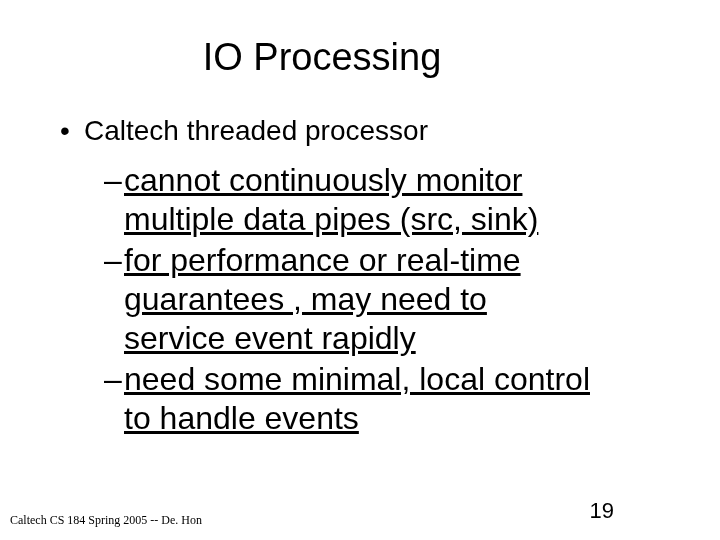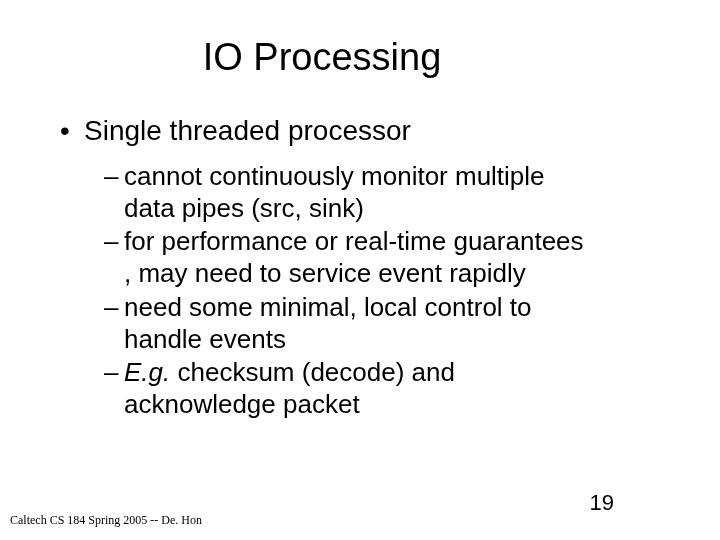--- a/index.html
+++ b/index.html
@@ -3,37 +3,36 @@
 <meta charset="utf-8">
 <style>
   * { margin: 0; padding: 0; box-sizing: border-box; }
   html, body { width: 720px; height: 540px; background: #fff; font-family: Arial, Helvetica, sans-serif; color: #000; }
   .slide { position: relative; width: 644px; height: 540px; padding: 24px 48px 0 48px; }
   .title { font-size: 38px; text-align: center; margin-top: 12px; margin-bottom: 36px; font-weight: normal; }
   .level1 { list-style: none; margin-left: 8px; }
   .level1 > li { font-size: 28px; margin-bottom: 14px; position: relative; padding-left: 28px; }
   .level1 > li::before { content: "•"; position: absolute; left: 4px; top: 0; }
   .level2 { list-style: none; margin-top: 14px; margin-left: 20px; }
-  .level2 > li { font-size: 26px; line-height: 1.22; margin-bottom: 2px; position: relative; padding-left: 20px; }
+  .level2 > li { font-size: 32px; line-height: 1.22; margin-bottom: 2px; position: relative; padding-left: 20px; text-decoration: underline; }
   .level2 > li::before { content: "–"; position: absolute; left: 0; top: 0; }
   .footer { position: absolute; left: 10px; bottom: 12px; font-size: 12px; color: #000; font-family: Liberation Serif, serif; }
-  .pagenum { position: absolute; right: 30px; bottom: 24px; font-size: 22px; }
+  .pagenum { position: absolute; right: 30px; bottom: 16px; font-size: 22px; }
   .italic { font-style: italic; }
 </style>
 </head>
 <body>
 
 <div class="slide">
   <h1 class="title">IO Processing</h1>
   <ul class="level1">
     <li>
-      <span>Single threaded processor</span>
+      <span>Caltech threaded processor</span>
       <ul class="level2">
         <li>cannot continuously monitor multiple data pipes (src, sink)</li>
         <li>for performance or real-time guarantees , may need to service event rapidly</li>
         <li>need some minimal, local control to handle events</li>
-        <li><span class="italic">E.g.</span><span> checksum (decode) and acknowledge packet</span></li>
       </ul>
     </li>
   </ul>
   <div class="footer">Caltech CS 184 Spring 2005 -- De. Hon</div>
   <div class="pagenum">19</div>
 </div>
 
 </body></html>

